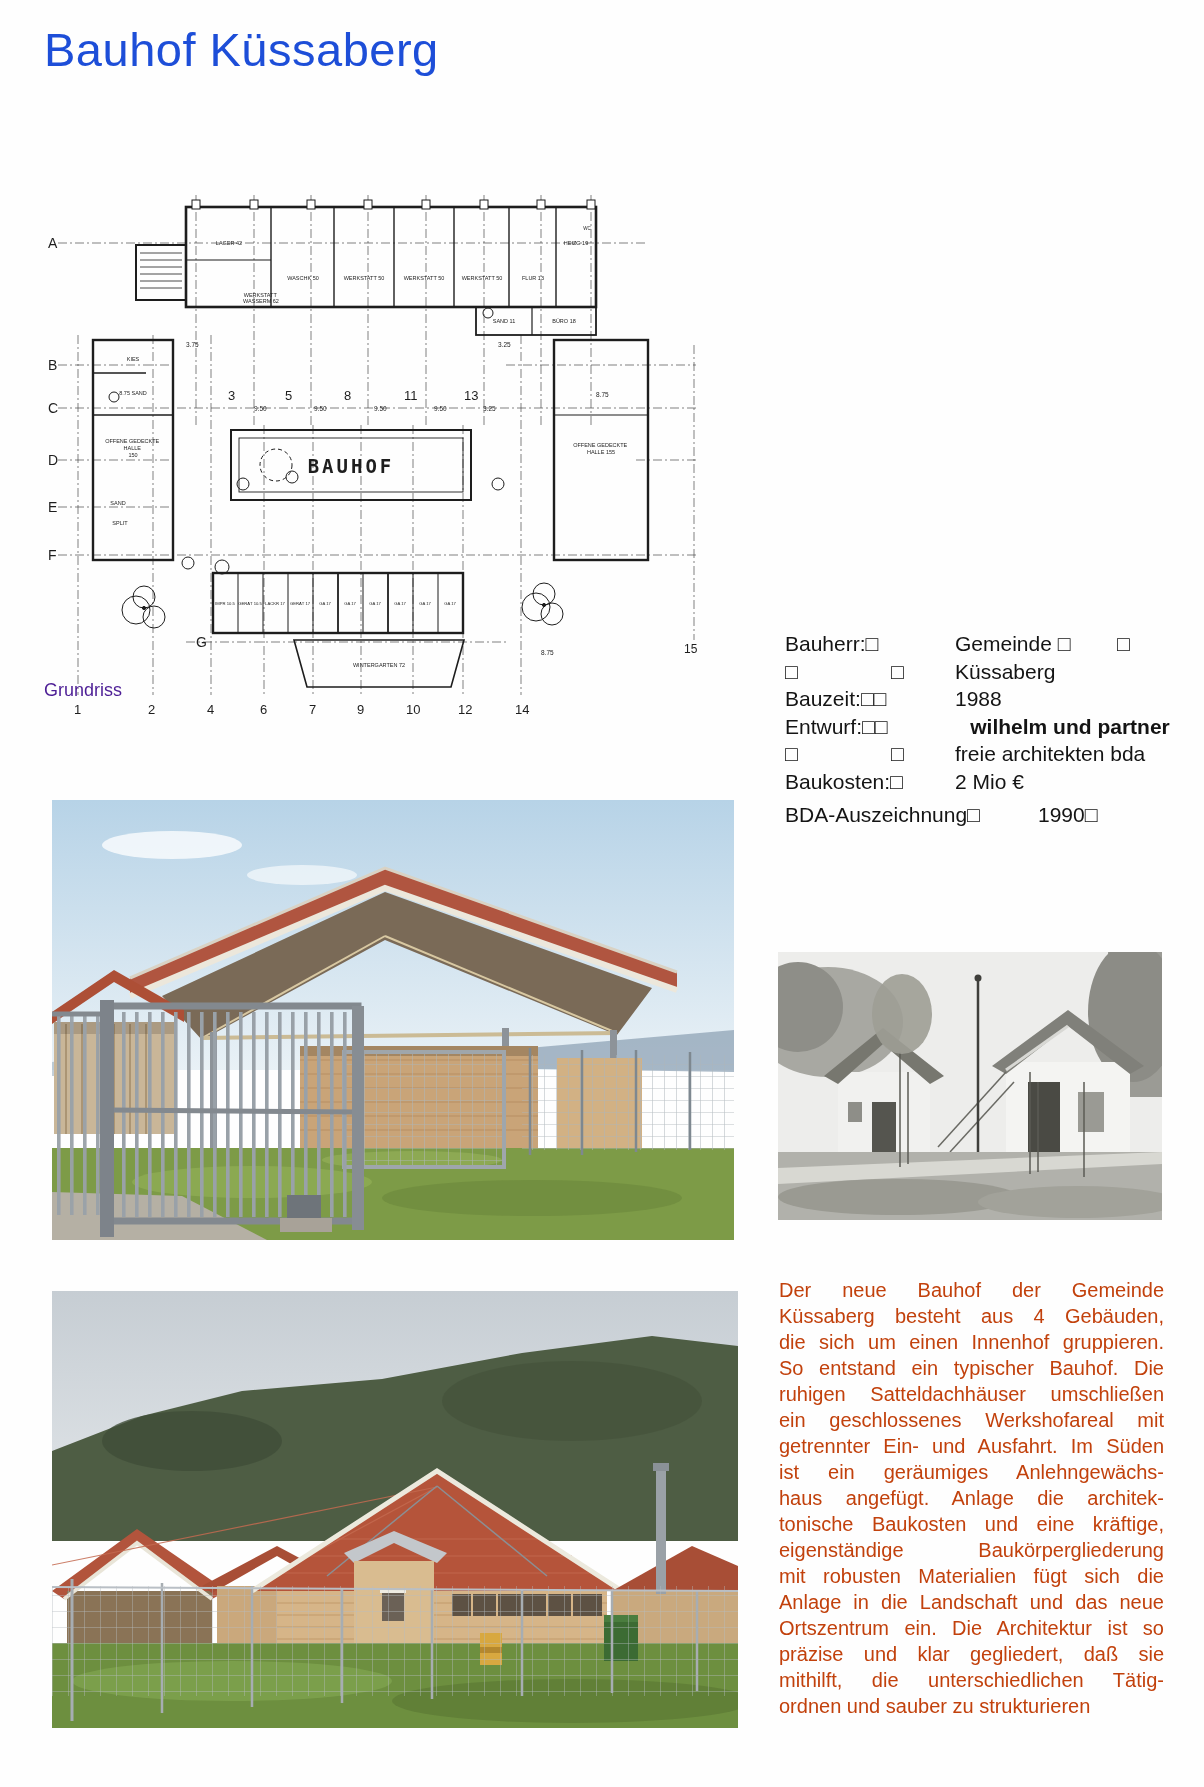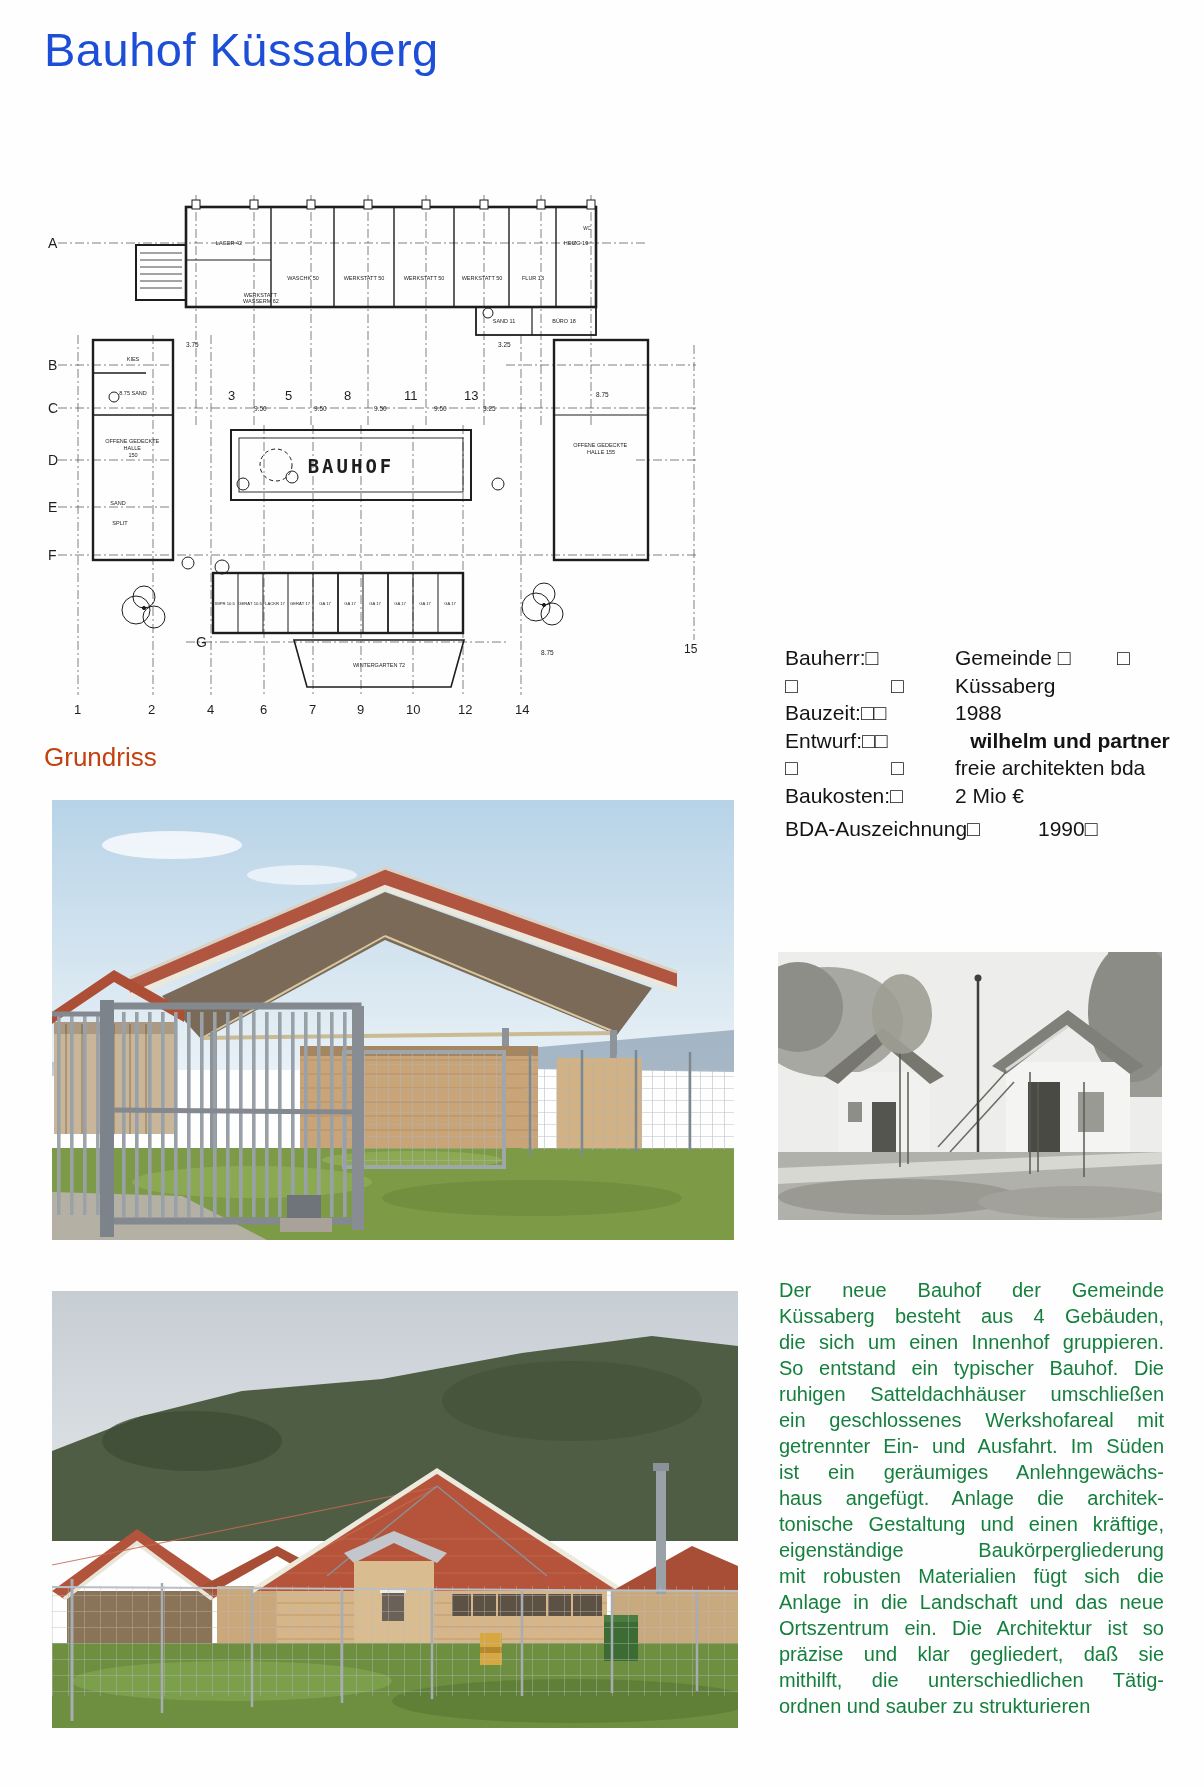--- a/index.html
+++ b/index.html
@@ -6,34 +6,34 @@
   body{
     width:1204px;height:1787px;position:relative;background:#fefefe;
     font-family:"Liberation Sans","DejaVu Sans",sans-serif;color:#161616;
     overflow:hidden;
   }
   .abs{position:absolute;}
   
   #page-title{left:44px;top:22px;font-size:47px;font-weight:400;letter-spacing:.5px;color:#1d4ed8;}
   
   #plan-wrap{left:36px;top:95px;width:672px;height:632px;}
-  #plan-caption{left:44px;top:742px;font-size:26px;color:#c2410c;}
+  #plan-caption{left:44px;top:680px;font-size:18px;color:#4c1d95;}
   
-  #info-block{left:785px;top:644px;width:400px;font-size:21px;line-height:27.5px;color:#141414;}
+  #info-block{left:785px;top:630px;width:400px;font-size:21px;line-height:27.5px;color:#141414;}
   .info-row{display:grid;grid-template-columns:170px 1fr;}
   .info-label,.info-value{white-space:pre;}
   .bold{font-weight:bold;text-align:center;}
   #award-row{display:grid;grid-template-columns:253px 1fr;margin-top:6px;}
   
   #photo-gate{left:52px;top:800px;width:682px;height:440px;}
   #photo-bw{left:778px;top:952px;width:384px;height:268px;}
   #photo-buildings{left:52px;top:1291px;width:686px;height:437px;}
   figure{margin:0;}
   
-  #article{left:779px;top:1277px;width:385px;font-size:20px;line-height:26px;color:#15803d;}
+  #article{left:779px;top:1277px;width:385px;font-size:20px;line-height:26px;color:#c2410c;}
   .tline{text-align:justify;text-align-last:justify;white-space:normal;}
   #article .tline:last-child{text-align-last:left;}
   svg{display:block;}
   .plan-label{fill:#1e1e1e;}
 </style>
 </head>
 <body>
 
 <div class="abs" id="page-title">Bauhof Küssaberg</div>
 
@@ -506,21 +506,21 @@
 <div class="abs" id="article">
     <div class="tline">Der neue Bauhof der Gemeinde</div>
     <div class="tline">Küssaberg besteht aus 4 Gebäuden,</div>
     <div class="tline">die sich um einen Innenhof gruppieren.</div>
     <div class="tline">So entstand ein typischer Bauhof. Die</div>
     <div class="tline">ruhigen Satteldachhäuser umschließen</div>
     <div class="tline">ein geschlossenes Werkshofareal mit</div>
     <div class="tline">getrennter Ein- und Ausfahrt. Im Süden</div>
     <div class="tline">ist ein geräumiges Anlehngewächs-</div>
     <div class="tline">haus angefügt. Anlage die architek-</div>
-    <div class="tline">tonische Gestaltung und einen kräftige,</div>
+    <div class="tline">tonische Baukosten und eine kräftige,</div>
     <div class="tline">eigenständige Baukörpergliederung</div>
     <div class="tline">mit robusten Materialien fügt sich die</div>
     <div class="tline">Anlage in die Landschaft und das neue</div>
     <div class="tline">Ortszentrum ein. Die Architektur ist so</div>
     <div class="tline">präzise und klar gegliedert, daß sie</div>
     <div class="tline">mithilft, die unterschiedlichen Tätig-</div>
     <div class="tline">ordnen und sauber zu strukturieren</div>
   </div>
 
 </body></html>

